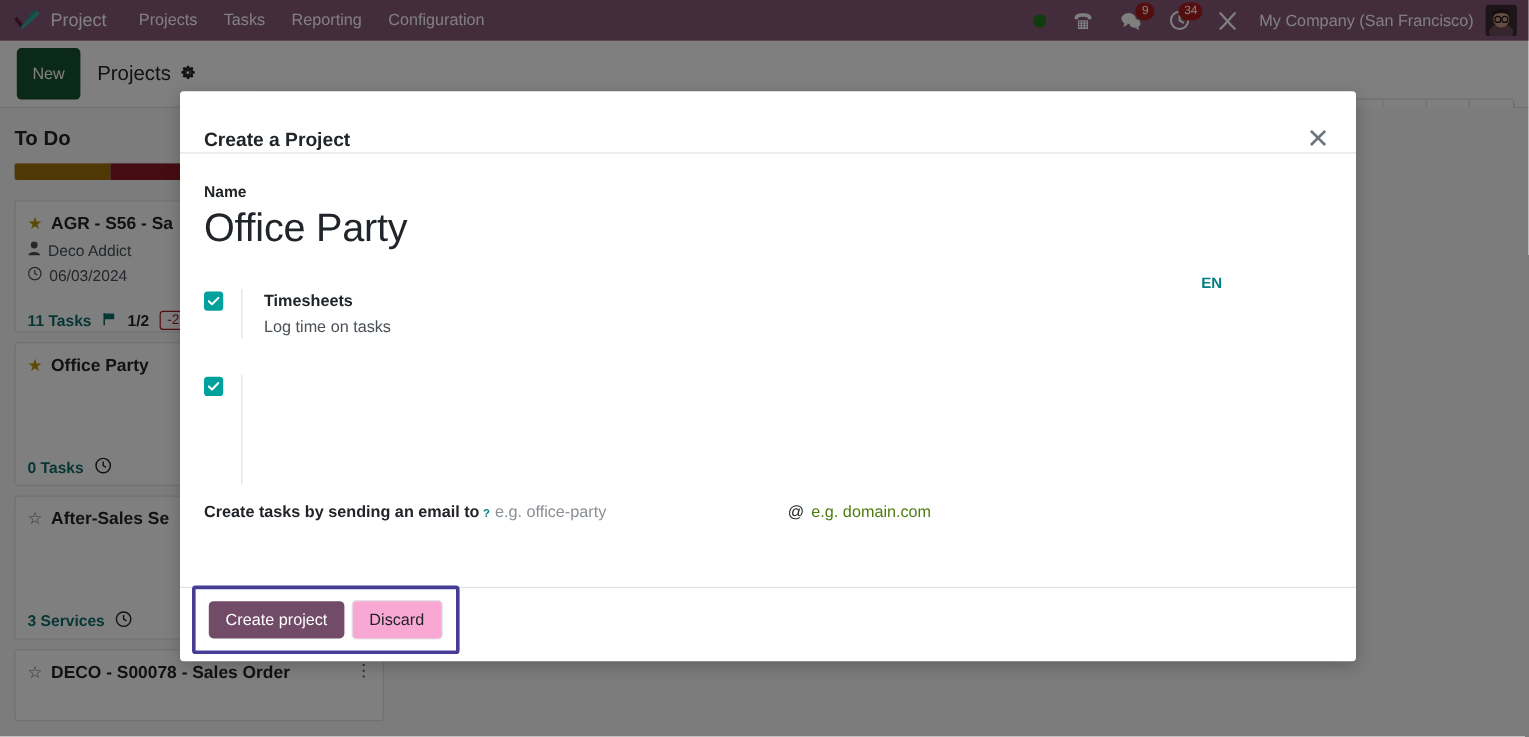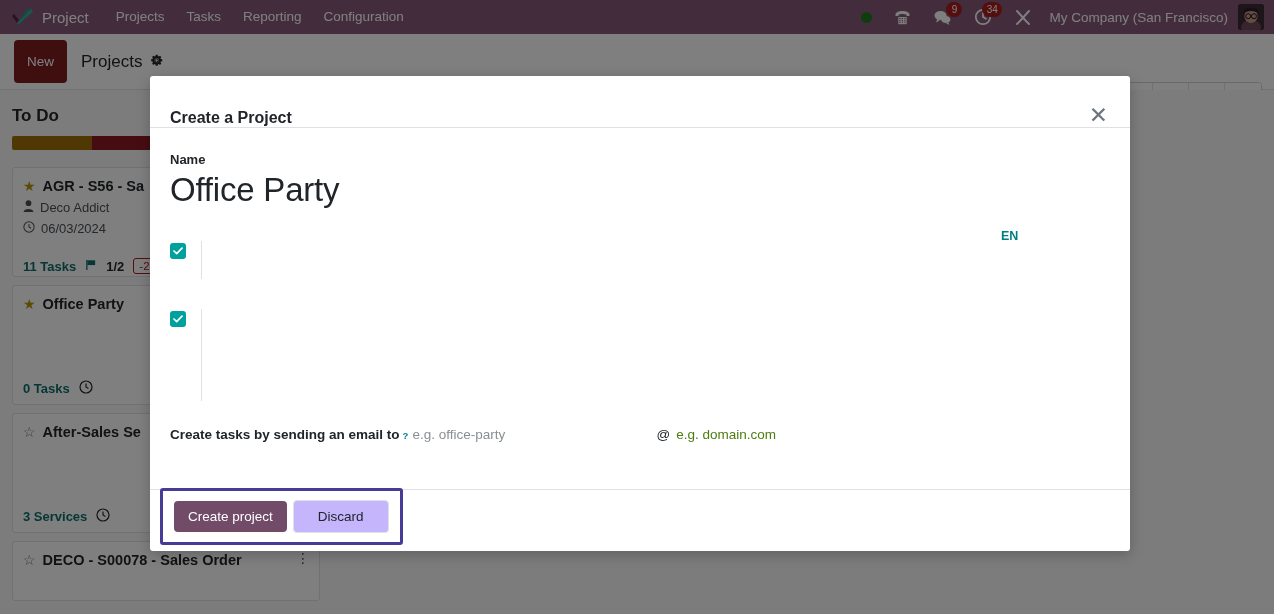--- a/index.html
+++ b/index.html
@@ -74,21 +74,21 @@
   
   .control-panel {
     position: absolute; top: 34px; left: 0;
     width: 1274px; height: 56px;
     background: #ffffff;
     border-bottom: 1px solid #dee2e6;
     display: flex; align-items: center;
     padding: 0 14px;
   }
   .btn-new {
-    background: #7f1d1d; color: #fff; border: none;
+    background: #14532d; color: #fff; border: none;
     font-size: 13.5px; padding: 14px 13px; border-radius: 4px;
     cursor: pointer; font-family: inherit;
   }
   .breadcrumb-title {
     font-size: 17px; color: #212529; margin-left: 14px; white-space: nowrap;
   }
   .gear-icon {
     margin-left: 8px; color: #495057; font-size: 13px; cursor: pointer;
   }
   .searchbar {
@@ -226,21 +226,21 @@
   .opt-divider {
     width: 1px; background: #dee2e6; align-self: stretch;
     margin: 0 18px 0 15px; min-height: 38px;
   }
   .opt-title { font-size: 13.5px; font-weight: bold; color: #212529; line-height: 19px; }
   .opt-sub { font-size: 13.5px; color: #495057; margin-top: 3px; line-height: 19px; }
   .sub-field { margin-top: 19px; display: flex; align-items: baseline; gap: 7px; }
   .sub-field-label { font-size: 13.5px; font-weight: bold; color: #212529; }
   .sub-field-placeholder { font-size: 13.5px; color: #8a8f94; cursor: text; }
   .email-row {
-    margin-top: 26px; display: flex; align-items: baseline;
+    margin-top: 15px; display: flex; align-items: baseline;
     font-size: 13.5px;
   }
   .email-label { font-weight: bold; color: #212529; }
   .help-sup {
     font-size: 9.5px; color: #017e84; vertical-align: super;
     margin-left: 3px; margin-right: 4px; cursor: pointer; font-weight: bold;
   }
   .email-alias-ph { color: #8a8f94; min-width: 150px; cursor: text; }
   .email-at { color: #212529; margin: 0 6px 0 94px; }
   .email-domain-ph { color: #4d7c0f; cursor: text; }
@@ -256,22 +256,22 @@
     border: 3px solid #463c96; border-radius: 3px;
     padding: 9px 11px; display: flex; align-items: center; gap: 6px;
     background: transparent;
   }
   .btn-primary {
     background: #714b67; color: #ffffff; border: none;
     font-size: 13.5px; padding: 8px 14px; border-radius: 4px;
     cursor: pointer; font-family: inherit; white-space: nowrap;
   }
   .btn-secondary {
-    background: #c4b5fd; color: #212529; border: 1px solid #e0e3e6;
-    font-size: 13.5px; padding: 8px 24px; border-radius: 4px;
+    background: #f9a8d4; color: #212529; border: 1px solid #e0e3e6;
+    font-size: 13.5px; padding: 8px 14px; border-radius: 4px;
     cursor: pointer; font-family: inherit; white-space: nowrap;
   }
 </style>
 </head>
 <body>
 
 <div id="app">
 
   <div class="navbar">
     <span class="brand-logo">
@@ -524,20 +524,24 @@
       <span class="lang-badge">EN</span>
 
       <div class="opt-group">
         <div class="opt-row">
           <span class="chk">
             <svg width="10" height="8" viewBox="0 0 10 8">
                 <path d="M1 4 L3.7 6.6 L9 1.2" fill="none" stroke="#fff" stroke-width="1.7" stroke-linecap="round" stroke-linejoin="round"></path>
               </svg>
           </span>
           <span class="opt-divider"></span>
+          <span>
+            <div class="opt-title">Timesheets</div>
+            <div class="opt-sub">Log time on tasks</div>
+          </span>
         </div>
       </div>
 
       <div class="opt-group">
         <div class="opt-row">
           <span class="chk">
             <svg width="10" height="8" viewBox="0 0 10 8">
                 <path d="M1 4 L3.7 6.6 L9 1.2" fill="none" stroke="#fff" stroke-width="1.7" stroke-linecap="round" stroke-linejoin="round"></path>
               </svg>
           </span>

